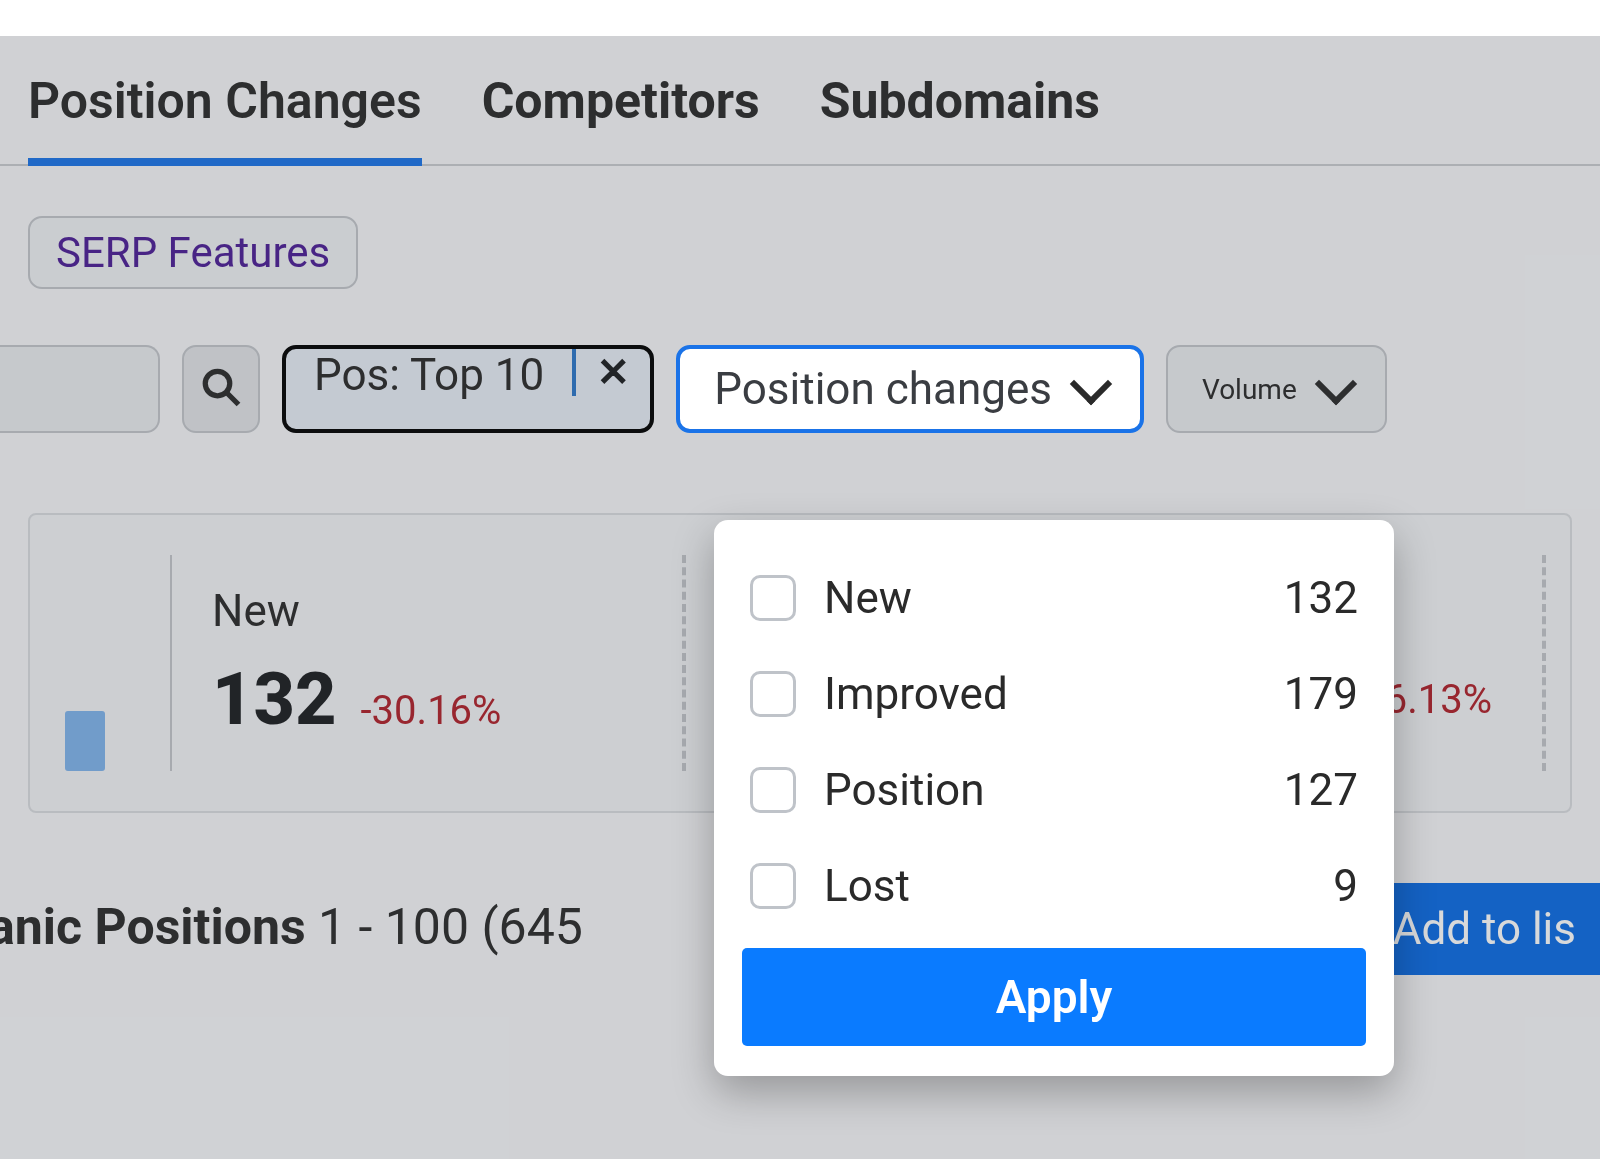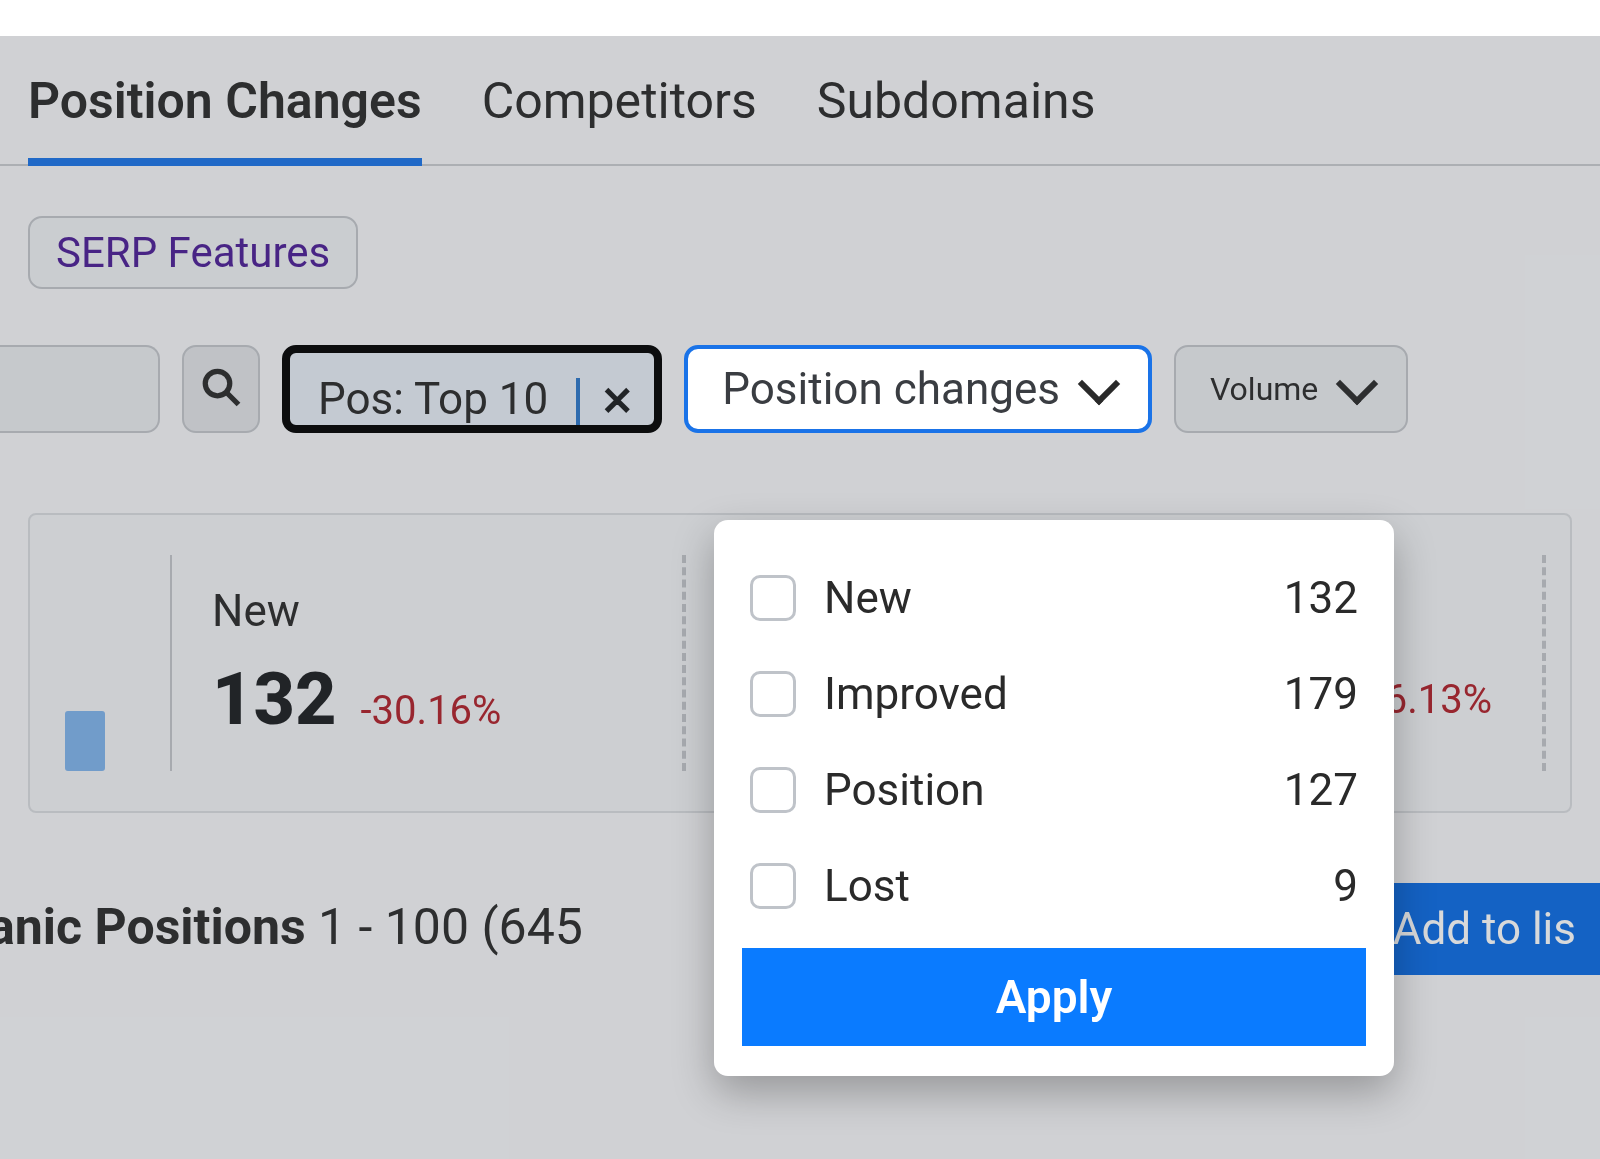--- a/index.html
+++ b/index.html
@@ -2,37 +2,37 @@
 <html><head>
 <meta charset="utf-8">
 <style>
   * { box-sizing: border-box; margin: 0; padding: 0; }
   html, body { width: 1600px; height: 1159px; overflow: hidden; font-family: -apple-system, BlinkMacSystemFont, "Segoe UI", Roboto, Arial, sans-serif; }
   .root { position: relative; width: 1600px; height: 1159px; background: #f5f6f8; margin-top: 36px; }
   .dim-overlay { position: absolute; inset: 0; background: rgba(60,64,72,0.20); pointer-events: none; z-index: 50; }
 
   
   .tabs { display: flex; gap: 60px; padding: 36px 28px 0 28px; border-bottom: 2px solid #c9cbcf; }
-  .tab { font-size: 50px; font-weight: 400; color: #2a2a2a; padding-bottom: 28px; cursor: pointer; }
+  .tab { font-size: 50px; font-weight: 700; color: #2a2a2a; padding-bottom: 28px; cursor: pointer; }
   .tab.active { color: #2a2a2a; font-weight: 600; border-bottom: 8px solid #1a73e8; margin-bottom: -2px; }
 
   
   .chips-row { padding: 50px 28px 0 28px; }
   .chip { display: inline-flex; align-items: center; border: 2px solid #c2c5ca; border-radius: 14px; padding: 10px 26px; font-size: 42px; color: #4c1d95; background: #eef0f3; }
 
   
   .filter-row { display: flex; align-items: center; gap: 22px; padding: 56px 0 0 0; margin-left: -10px; }
   .fbox { display: inline-flex; align-items: center; border: 2px solid #c2c5ca; border-radius: 14px; background: #e9ebee; height: 88px; }
   .fbox.blank { width: 170px; border-left: none; border-top-left-radius: 0; border-bottom-left-radius: 0; }
   .search-btn { width: 78px; height: 88px; display: flex; align-items: center; justify-content: center; border: 2px solid #c2c5ca; border-radius: 14px; background: #e1e3e7; }
-  .pill-pos { display: inline-flex; align-items: flex-end; border: 8px solid #000000; border-radius: 14px; background: #e7edf5; height: 88px; overflow: hidden; }
+  .pill-pos { display: inline-flex; align-items: flex-start; border: 4px solid #000000; border-radius: 14px; background: #e7edf5; height: 88px; overflow: hidden; }
   .pill-pos .label { display: flex; align-items: center; padding: 0 28px; font-size: 44px; color: #2a2a2a; }
   .pill-pos .close { display: flex; align-items: center; justify-content: center; width: 78px; border-left: 4px solid #2b76c9; }
   .dropdown-btn { display: inline-flex; align-items: center; gap: 24px; border: 4px solid #1a73e8; border-radius: 14px; background: #ffffff; height: 88px; padding: 0 34px; font-size: 44px; color: #3a3d42; position: relative; z-index: 100; }
-  .vol-btn { display: inline-flex; align-items: center; gap: 24px; border: 2px solid #c2c5ca; border-radius: 14px; background: #e9ebee; height: 88px; padding: 0 34px; font-size: 32px; color: #2a2a2a; }
+  .vol-btn { display: inline-flex; align-items: center; gap: 24px; border: 2px solid #c2c5ca; border-radius: 14px; background: #e9ebee; height: 88px; padding: 0 34px; font-size: 28px; color: #2a2a2a; }
 
   
   .metrics { margin: 80px 28px 0 28px; border: 2px solid #d9dbdf; border-radius: 8px; background: #f2f3f5; display: flex; align-items: stretch; padding: 40px 20px 40px 20px; height: 300px; }
   .spark { width: 70px; display: flex; flex-direction: column; justify-content: flex-end; align-items: center; gap: 0; }
   .spark .bar { width: 40px; background: #7fb3ec; border-radius: 3px; }
   .spark .b1 { height: 60px; }
   .mdiv { width: 0; border-left: 2px solid #c2c5ca; margin: 0 40px 0 50px; }
   .mdiv.dashed { border-left: 4px dashed #c2c5ca; }
   .mcard { flex: 1; display: flex; flex-direction: column; justify-content: center; gap: 20px; }
   .mcard .mlabel { font-size: 44px; color: #2a2a2a; }
@@ -46,21 +46,21 @@
   .bottom-left { font-size: 50px; color: #2a2a2a; }
   .bottom-left .bold { font-weight: 700; }
   .add-btn { background: #0a6be4; color: #fff; font-size: 44px; padding: 20px 28px; border-radius: 10px 0 0 10px; margin-right: 0; }
 
   
   .popover { position: absolute; left: 714px; top: 484px; width: 680px; background: #fff; border-radius: 14px; box-shadow: 0 16px 42px rgba(0,0,0,0.28); padding: 30px 28px 30px 28px; z-index: 100; }
   .opt { display: flex; align-items: center; gap: 28px; padding: 22px 8px; font-size: 44px; color: #2a2a2a; }
   .opt .cb { width: 46px; height: 46px; border: 3px solid #bfc3c9; border-radius: 10px; flex-shrink: 0; }
   .opt .olabel { flex: 1; }
   .opt .ocount { color: #2a2a2a; }
-  .apply-btn { margin-top: 14px; width: 100%; background: #0a7bff; color: #fff; font-size: 46px; font-weight: 600; text-align: center; padding: 22px 0; border-radius: 0; }
+  .apply-btn { margin-top: 14px; width: 100%; background: #0a7bff; color: #fff; font-size: 46px; font-weight: 600; text-align: center; padding: 22px 0; border-radius: 5px; }
 
   
   .chev-down { width: 30px; height: 30px; border-right: 6px solid #2a2a2a; border-bottom: 6px solid #2a2a2a; transform: rotate(45deg); margin-top: -10px; }
   .x-icon::before { content: "✕"; font-size: 40px; font-weight: 700; color: #1b1d20; }
   .mag svg { width: 42px; height: 42px; }
 </style>
 </head>
 <body>
 
 <div class="root">

